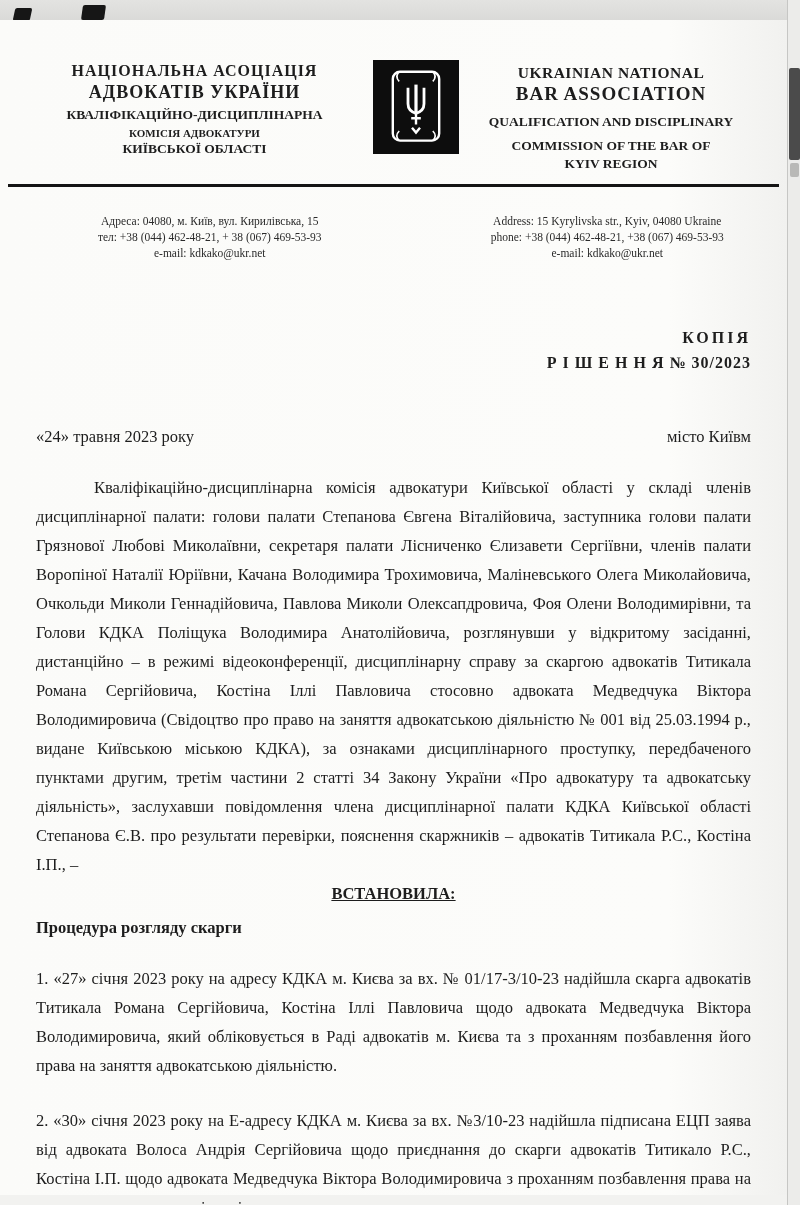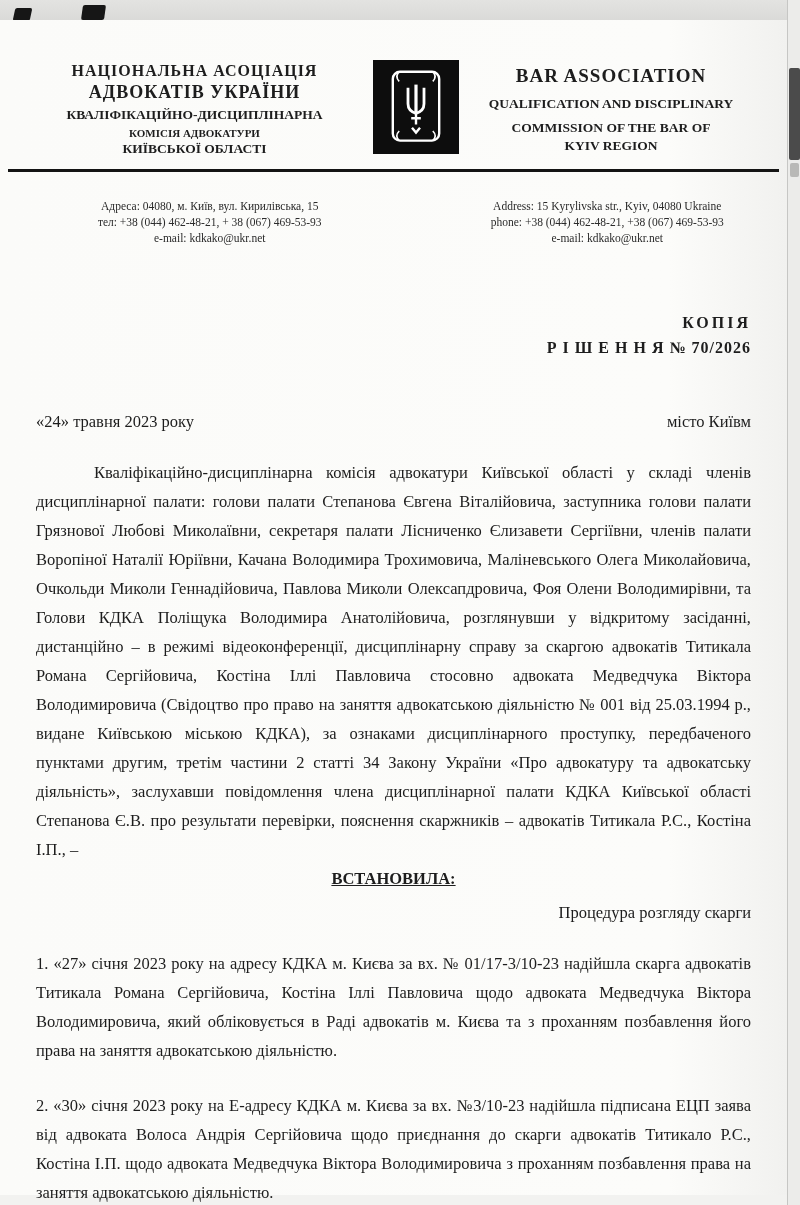--- a/index.html
+++ b/index.html
@@ -66,21 +66,21 @@
   .title-block { text-align: right; margin-top: 68px; font-weight: bold; }
   .title-block .copy { font-size: 16px; letter-spacing: 3px; }
   .title-block .decision { font-size: 16px; letter-spacing: 1px; margin-top: 7px; }
 
   .dateline { display: flex; justify-content: space-between; margin-top: 55px; font-size: 16.5px; }
 
   .intro { margin-top: 26px; font-size: 16.5px; line-height: 29px; text-align: justify; text-indent: 58px; }
 
   .resolved { text-align: center; font-weight: bold; font-size: 16.5px; margin-top: 5px; text-decoration: underline; }
 
-  .section-heading { font-weight: normal; font-size: 16.5px; margin-top: 14px; text-align: right; }
+  .section-heading { font-weight: bold; font-size: 16.5px; margin-top: 14px; }
 
   .para { font-size: 16.5px; line-height: 29px; text-align: justify; margin-top: 26px; }
 </style>
 </head>
 <body>
 
 <div class="top-bar">
   <div class="artifact a1"></div>
   <div class="artifact a2"></div>
 </div>
@@ -105,20 +105,21 @@
       <svg width="72" height="84" viewBox="0 0 90 100" aria-hidden="true">
         <rect x="16" y="6" width="58" height="86" rx="9" fill="none" stroke="#ffffff" stroke-width="3"></rect>
         <path d="M24 6 q-6 6 0 12 M66 6 q6 6 0 12 M24 92 q-6 -6 0 -12 M66 92 q6 -6 0 -12" fill="none" stroke="#ffffff" stroke-width="2"></path>
         <path d="M45 22 v36" fill="none" stroke="#ffffff" stroke-width="4"></path>
         <path d="M35 26 v20 q0 9 10 12 M55 26 v20 q0 9 -10 12" fill="none" stroke="#ffffff" stroke-width="3.5"></path>
         <path d="M39 64 h12 M45 58 v14 M40 76 l5 6 l5 -6" fill="none" stroke="#ffffff" stroke-width="3"></path>
       </svg>
     </div>
 
     <div class="lh-right">
+      <div class="r1">UKRAINIAN NATIONAL</div>
       <div class="r2">BAR ASSOCIATION</div>
       <div class="r3">QUALIFICATION AND DISCIPLINARY</div>
       <div class="r4">COMMISSION OF THE BAR OF</div>
       <div class="r5">KYIV REGION</div>
     </div>
   </div>
 
   <hr class="rule">
 
   <div class="addresses">
@@ -129,21 +130,21 @@
     </div>
     <div class="addr right">
       <div>Address: 15 Kyrylivska str., Kyiv, 04080 Ukraine</div>
       <div>phone: +38 (044) 462-48-21, +38 (067) 469-53-93</div>
       <div>e-mail: kdkako@ukr.net</div>
     </div>
   </div>
 
   <div class="title-block">
     <div class="copy">КОПІЯ</div>
-    <div class="decision">Р І Ш Е Н Н Я   № 70/2026</div>
+    <div class="decision">Р І Ш Е Н Н Я   № 30/2023</div>
   </div>
 
   <div class="dateline">
     <span>«24» травня 2023 року</span>
     <span>місто Київм</span>
   </div>
 
   <p class="intro">Кваліфікаційно-дисциплінарна комісія адвокатури Київської області у складі членів дисциплінарної палати: голови палати Степанова Євгена Віталійовича, заступника голови палати Грязнової Любові Миколаївни, секретаря палати Лісниченко Єлизавети Сергіївни, членів палати Воропіної Наталії Юріївни, Качана Володимира Трохимовича, Маліневського Олега Миколайовича, Очкольди Миколи Геннадійовича, Павлова Миколи Олексапдровича, Фоя Олени Володимирівни, та Голови КДКА Поліщука Володимира Анатолійовича, розглянувши у відкритому засіданні, дистанційно – в режимі відеоконференції, дисциплінарну справу за скаргою адвокатів Титикала Романа Сергійовича, Костіна Іллі Павловича стосовно адвоката Медведчука Віктора Володимировича (Свідоцтво про право на заняття адвокатською діяльністю № 001 від 25.03.1994 р., видане Київською міською КДКА), за ознаками дисциплінарного проступку, передбаченого пунктами другим, третім частини 2 статті 34 Закону України «Про адвокатуру та адвокатську діяльність», заслухавши повідомлення члена дисциплінарної палати КДКА Київської області Степанова Є.В. про результати перевірки, пояснення скаржників – адвокатів Титикала Р.С., Костіна І.П., –</p>
 
   <div class="resolved">ВСТАНОВИЛА:</div>

